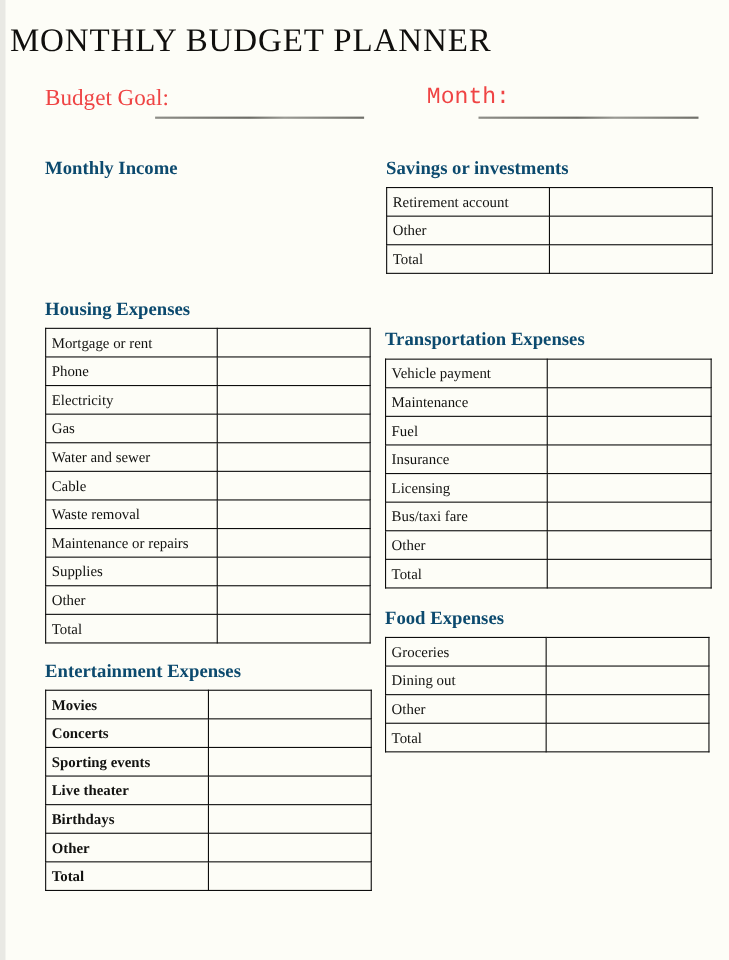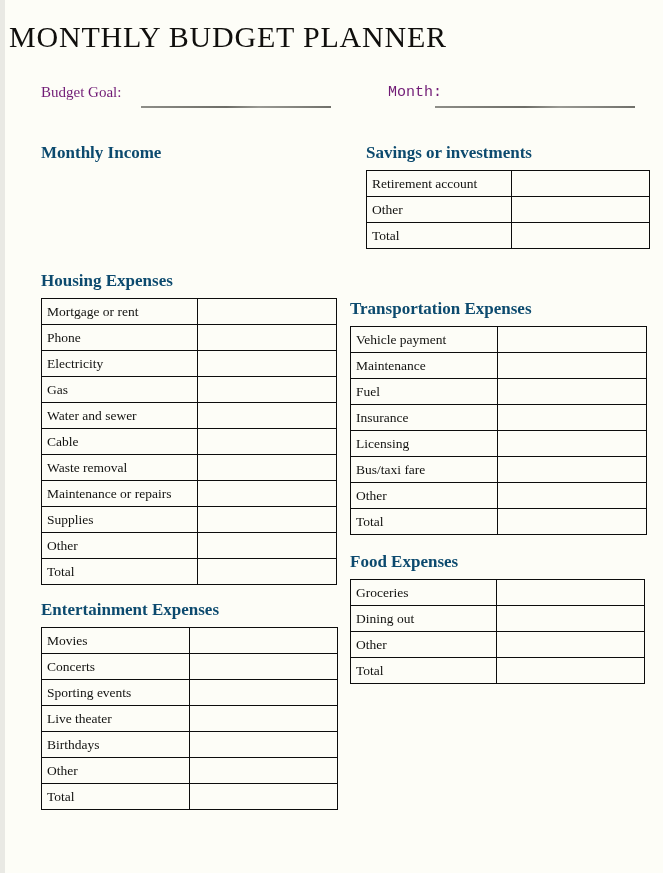--- a/index.html
+++ b/index.html
@@ -39,22 +39,22 @@
 
   
   .fieldrow {
     position: absolute;
     height: 30px;
   }
   .field-label {
     position: absolute;
     bottom: 7px;
     left: 0;
-    font-size: 15px;
-    color: #701a75;
+    font-size: 21px;
+    color: #ef4444;
     white-space: nowrap;
   }
   .field-rule {
     position: absolute;
     bottom: 0;
     height: 2px;
     background: linear-gradient(90deg, #8e8e88 0%, #6d6d67 45%, #9a9a94 62%, #70706a 100%);
   }
 
   #budget-goal-field { left: 36px; top: 78px; width: 290px; }
@@ -99,24 +99,24 @@
   
   #section-monthly-income        { left: 0;  top: 143px; }
   #section-monthly-income .lbl   { width: 152px; }
   #section-monthly-income .val   { width: 131px; }
 
   #section-housing-expenses      { left: 0;  top: 271px; }
   #section-housing-expenses .lbl { width: 150px; }
   #section-housing-expenses .val { width: 133px; }
 
   #section-entertainment-expenses      { left: 0;  top: 600px; }
-  #section-entertainment-expenses .lbl { width: 142px; }
+  #section-entertainment-expenses .lbl { width: 142px; font-weight: bold; }
   #section-entertainment-expenses .val { width: 142px; }
 
-  #section-savings-investments      { left: 16px;  top: 143px; }
+  #section-savings-investments      { left: 1px;  top: 143px; }
   #section-savings-investments .lbl { width: 142px; }
   #section-savings-investments .val { width: 142px; }
 
   #section-transportation-expenses      { left: 0;  top: 299px; }
   #section-transportation-expenses .lbl { width: 141px; }
   #section-transportation-expenses .val { width: 143px; }
 
   #section-food-expenses      { left: 0;  top: 552px; }
   #section-food-expenses .lbl { width: 140px; }
   #section-food-expenses .val { width: 142px; }

